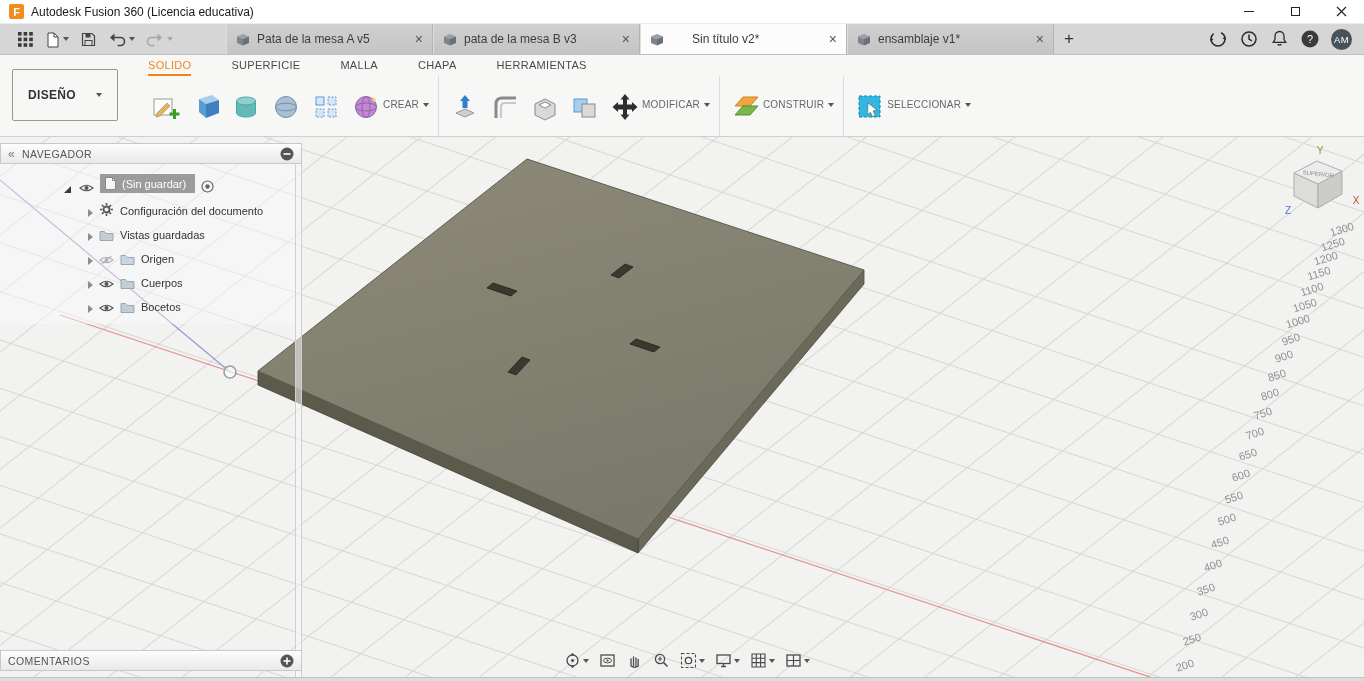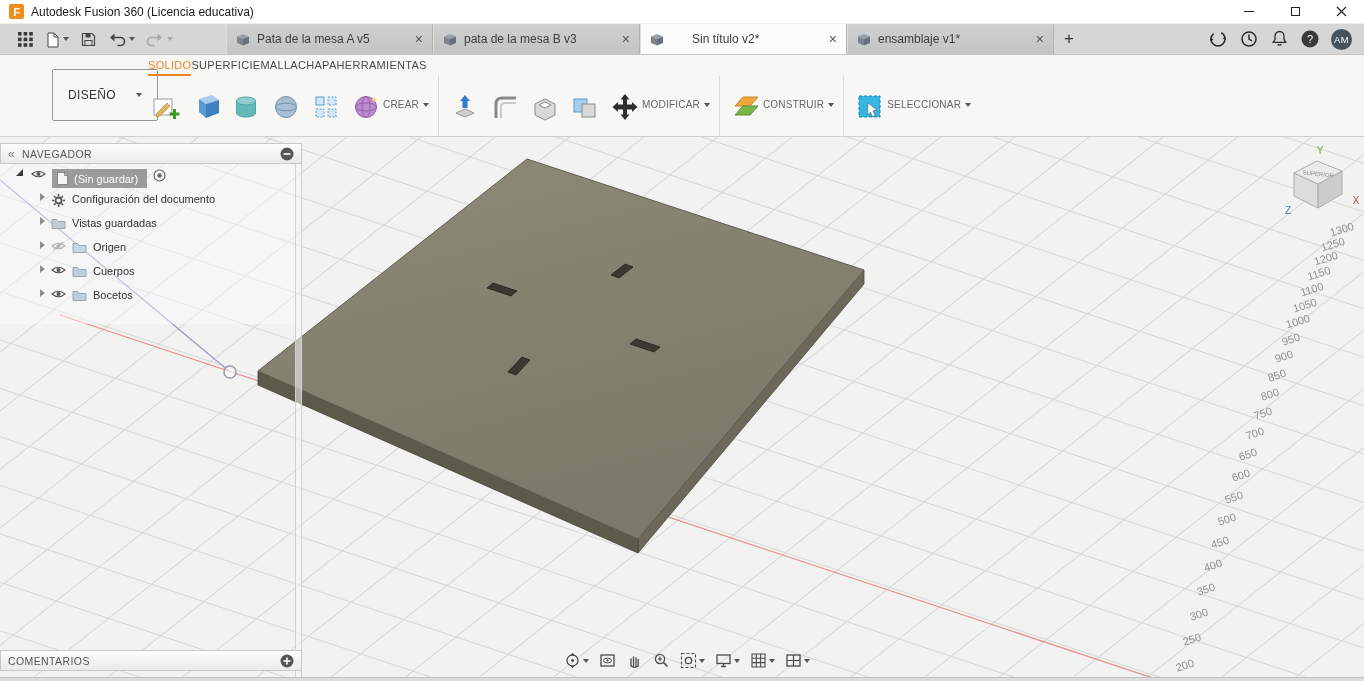--- a/index.html
+++ b/index.html
@@ -24,43 +24,43 @@
   .doc-tab { width:207px; display:flex; align-items:center; gap:7px; padding:0 9px; background:linear-gradient(#d0d0d0,#c4c4c4); border-right:1px solid #b3b3b3; border-left:1px solid #dedede; color:#3c3c3c; }
   .doc-tab.active { background:#fcfcfc;gap:28px; }
   .tab-label { flex:1; white-space:nowrap; overflow:hidden; text-overflow:ellipsis; font-size:12px; }
   .tab-close { color:#555; font-size:14px; line-height:1; }
   .new-tab { width:30px; display:flex; align-items:center; justify-content:center; font-size:17px; color:#333; }
   .tabbar-right { margin-left:auto; display:flex; align-items:center; gap:11px; padding-right:12px; }
   .avatar { width:21px; height:21px; border-radius:50%; background:#46525c; color:#fff; font-size:9.5px; display:flex; align-items:center; justify-content:center; letter-spacing:.3px; }
 
   
   .ribbon { position:relative; height:82px; background:#f7f7f6; border-bottom:1px solid #cfcfcf; }
-  .workspace-btn { position:absolute; left:12px; top:14px; width:106px; height:52px; border:1px solid #979797; border-radius:2px; display:flex; align-items:center; justify-content:center; gap:20px; font-size:12px; font-weight:normal; color:#333; letter-spacing:.3px;margin-left:40px; }
-  .ribbon-tabs { position:absolute; left:148px; top:0; height:21px; display:flex; align-items:stretch; font-size:11px; color:#4a4a4a; }
+  .workspace-btn { position:absolute; left:12px; top:14px; width:106px; height:52px; border:1px solid #979797; border-radius:2px; display:flex; align-items:center; justify-content:center; gap:20px; font-size:12px; font-weight:bold; color:#333; letter-spacing:.3px; }
+  .ribbon-tabs { position:absolute; left:148px; top:0; height:21px; display:flex; gap:40px; align-items:stretch; font-size:11px; color:#4a4a4a; }
   .ribbon-tab { display:flex; align-items:center; border-bottom:2px solid transparent; letter-spacing:.3px; }
   .ribbon-tab.active { color:#f0831d; border-bottom-color:#f0831d; }
   .ribbon-groups { position:absolute; left:140px; top:21px; bottom:0; display:flex; }
   .rgroup { display:flex; align-items:center; padding:1px 9px 0; border-right:1px solid #dcdcdc; }
   .rgroup:last-child { border-right:none; }
   .rgroup-icons { flex:1; display:flex; align-items:center; gap:6px; }
   .ricon { width:34px; height:34px; display:flex; align-items:center; justify-content:center; }
   .rgroup-label { height:17px; font-size:10px; color:#666; display:flex; align-items:center; gap:4px; padding-bottom:4px; letter-spacing:.2px; }
 
   
   .canvas { position:absolute; top:137px; left:0; width:1364px; height:540px; }
   .scene { position:absolute; top:0; left:0; }
 
   
   .navigator { position:absolute; top:6px; left:0; width:302px; }
   .panel-header { height:21px; background:linear-gradient(#fdfdfd,#e9e9e9); border:1px solid #c8c8c8; display:flex; align-items:center; gap:7px; padding:0 7px; font-size:10.5px; color:#555; letter-spacing:.4px; }
   .panel-header .ph-title { flex:1; }
   .collapse-glyph { color:#777; font-size:12px; }
   .nav-body { position:absolute; top:21px; left:0; width:295px; background:rgba(252,252,252,.42); padding-top:5px; height:160px; }
   .nav-scroll { position:absolute; left:295px; top:21px; width:7px; height:514px; background:rgba(248,248,248,.55); border-left:1px solid #cfcfcf; border-right:1px solid #cfcfcf; }
-  .tree-row { height:24px; display:flex; align-items:flex-start; gap:6px; padding-left:16px; font-size:11px; color:#333; }
+  .tree-row { height:24px; display:flex; align-items:flex-end; gap:6px; padding-left:16px; font-size:11px; color:#333;margin-left:48px; }
   .tree-row.child { padding-left:40px; }
   .tri { width:0; height:0; border-top:4px solid transparent; border-bottom:4px solid transparent; border-left:5px solid #8d8d8d; flex:none; }
   .tri-open { width:0; height:0; border-bottom:7px solid #3a3a3a; border-left:7px solid transparent; flex:none; margin-right:2px; }
   .chip { display:flex; align-items:center; gap:5px; background:#9b9b9b; color:#fff; padding:2px 9px 2px 4px; }
   .comments-bar { position:absolute; top:513px; left:0; width:302px; }
 
   
   .viewtools { position:absolute; left:562px; top:513px; display:flex; align-items:center; gap:6px; }
   .vtool { display:flex; align-items:center; gap:2px; padding:2px; }
 

